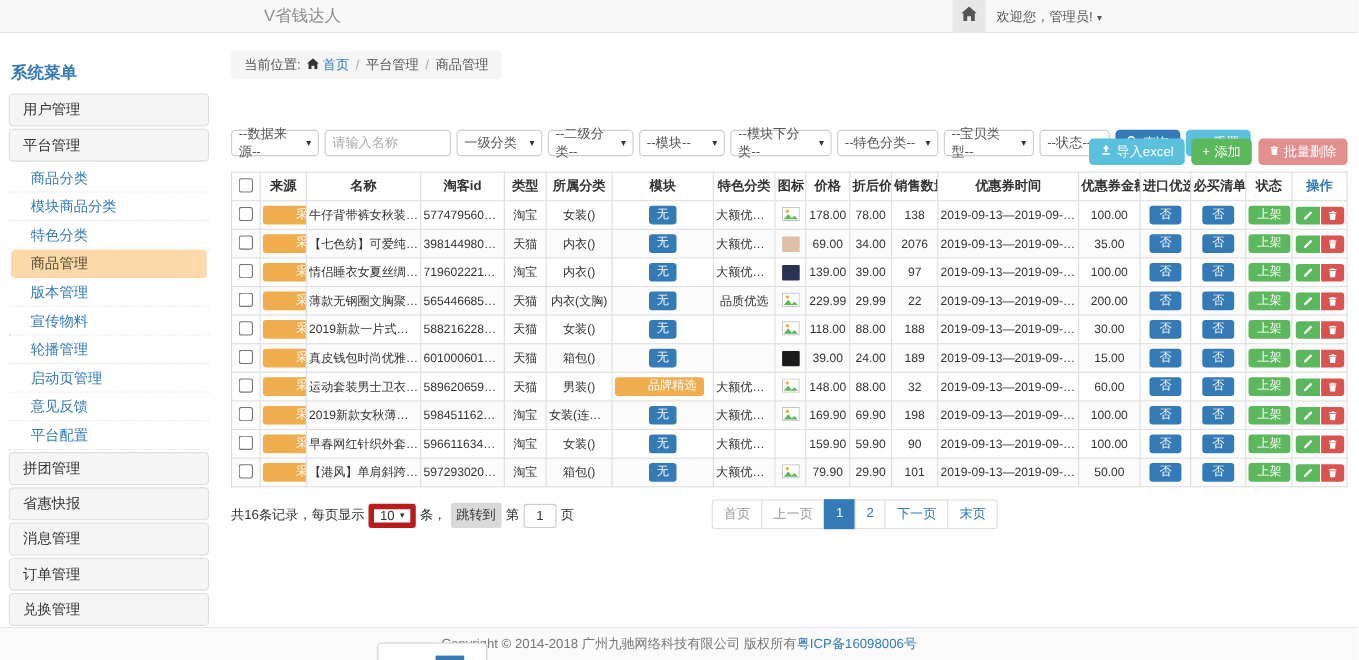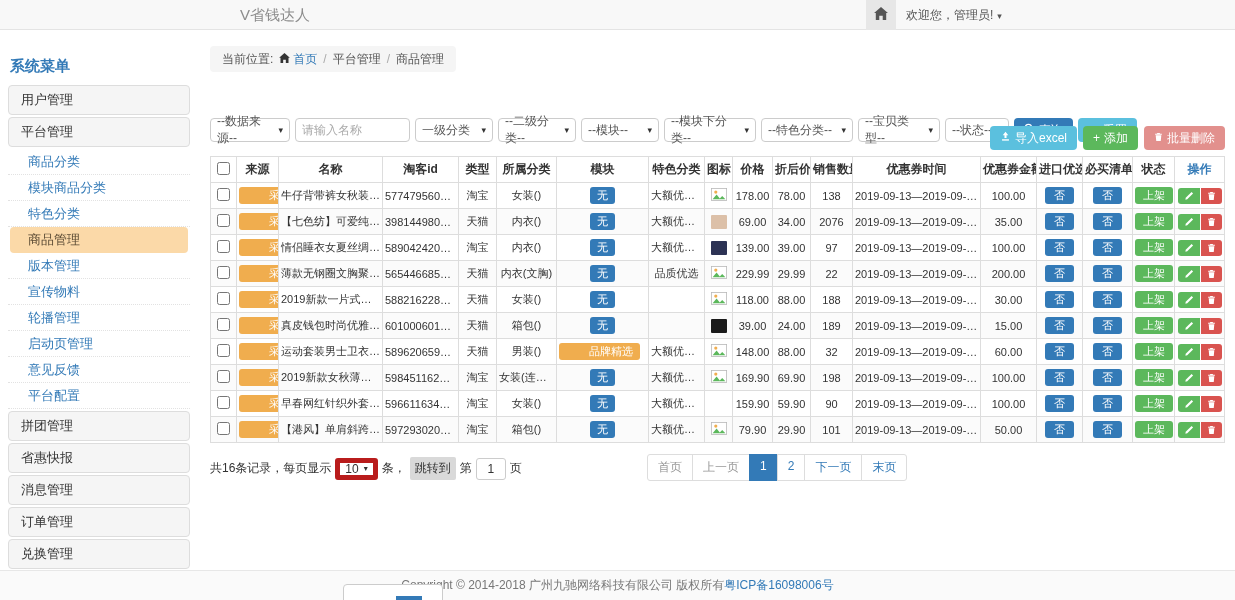--- a/index.html
+++ b/index.html
@@ -326,21 +326,21 @@
             </span><span class="op-del">
               <svg width="9" height="10" viewBox="0 0 16 16" fill="#fff">
                 <path d="M6 1h4l1 1h3v2H2V2h3zM3 5h10l-1 10H4z"></path>
               </svg>
             </span></td>
         </tr>
         <tr>
           <td><input type="checkbox" style=""></td>
           <td><span class="badge badge-orange">采集</span></td>
           <td>情侣睡衣女夏丝绸男士...</td>
-          <td>589042420344</td>
+          <td>719602221166</td>
           <td>淘宝</td>
           <td>内衣()</td>
           <td><span class="badge badge-blue">无</span></td>
           <td>大额优惠券</td>
           <td><span class="thumb" style="background: rgb(44, 50, 84);"></span></td>
           <td>139.00</td>
           <td>39.00</td>
           <td>97</td>
           <td>2019-09-13—2019-09-20</td>
           <td>100.00</td>

